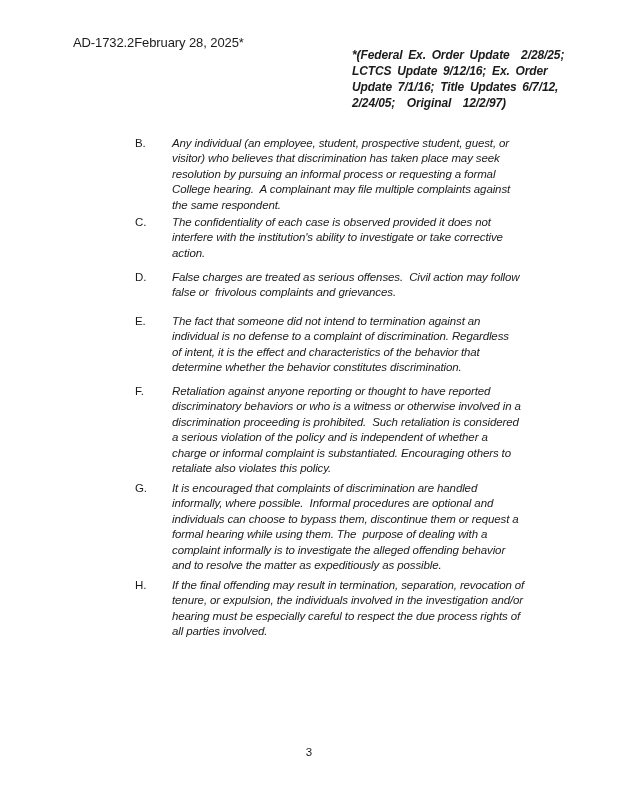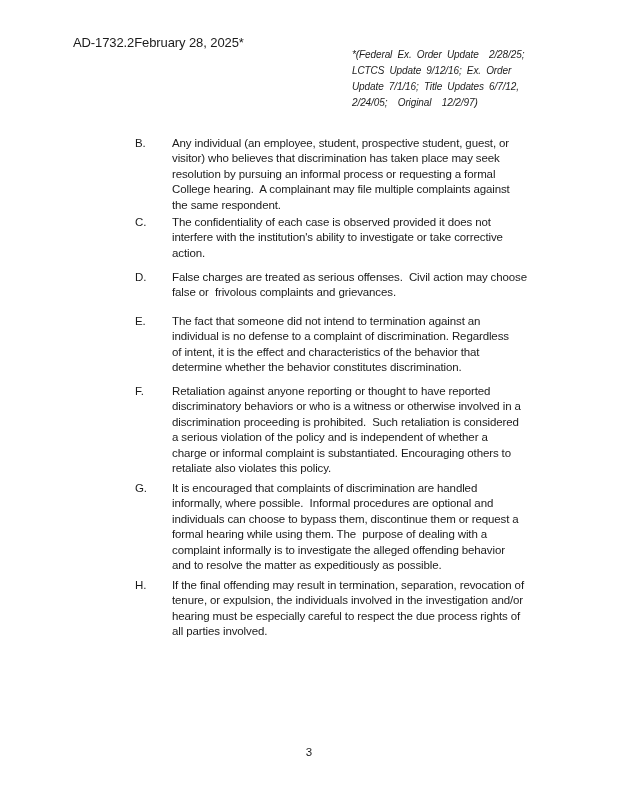--- a/index.html
+++ b/index.html
@@ -23,43 +23,45 @@
     font-size: 13px;
     letter-spacing: -0.1px;
     white-space: nowrap;
   }
   .header-left span { display: inline; }
   .update-note {
     position: absolute;
     left: 352px;
     top: 47px;
     width: 185px;
-    font-size: 10px;
+    font-size: 12px;
     font-style: italic;
     line-height: 16px;
     letter-spacing: -0.1px;
     word-spacing: 2.5px;
     white-space: pre;
+    font-weight: bold;
   }
   .para {
     position: absolute;
     left: 135px;
     width: 450px;
     font-size: 11.5px;
     line-height: 15.4px;
     letter-spacing: -0.12px;
   }
   .para .letter {
     position: absolute;
     left: 0;
     top: 0;
   }
   .para .text {
     margin-left: 37px;
     white-space: pre;
+    font-style: italic;
   }
   .page-number {
     position: absolute;
     left: 0;
     top: 746px;
     width: 100%;
     text-align: center;
     font-size: 11.5px;
   }
 </style>
@@ -86,21 +88,21 @@
 
   <div class="para" style="top:215px">
     <span class="letter">C.</span>
     <div class="text">The confidentiality of each case is observed provided it does not
 interfere with the institution's ability to investigate or take corrective
 action.</div>
   </div>
 
   <div class="para" style="top:270px">
     <span class="letter">D.</span>
-    <div class="text">False charges are treated as serious offenses.  Civil action may choose
+    <div class="text">False charges are treated as serious offenses.  Civil action may follow
 false or  frivolous complaints and grievances.</div>
   </div>
 
   <div class="para" style="top:314px">
     <span class="letter">E.</span>
     <div class="text">The fact that someone did not intend to termination against an
 individual is no defense to a complaint of discrimination. Regardless
 of intent, it is the effect and characteristics of the behavior that
 determine whether the behavior constitutes discrimination.</div>
   </div>

